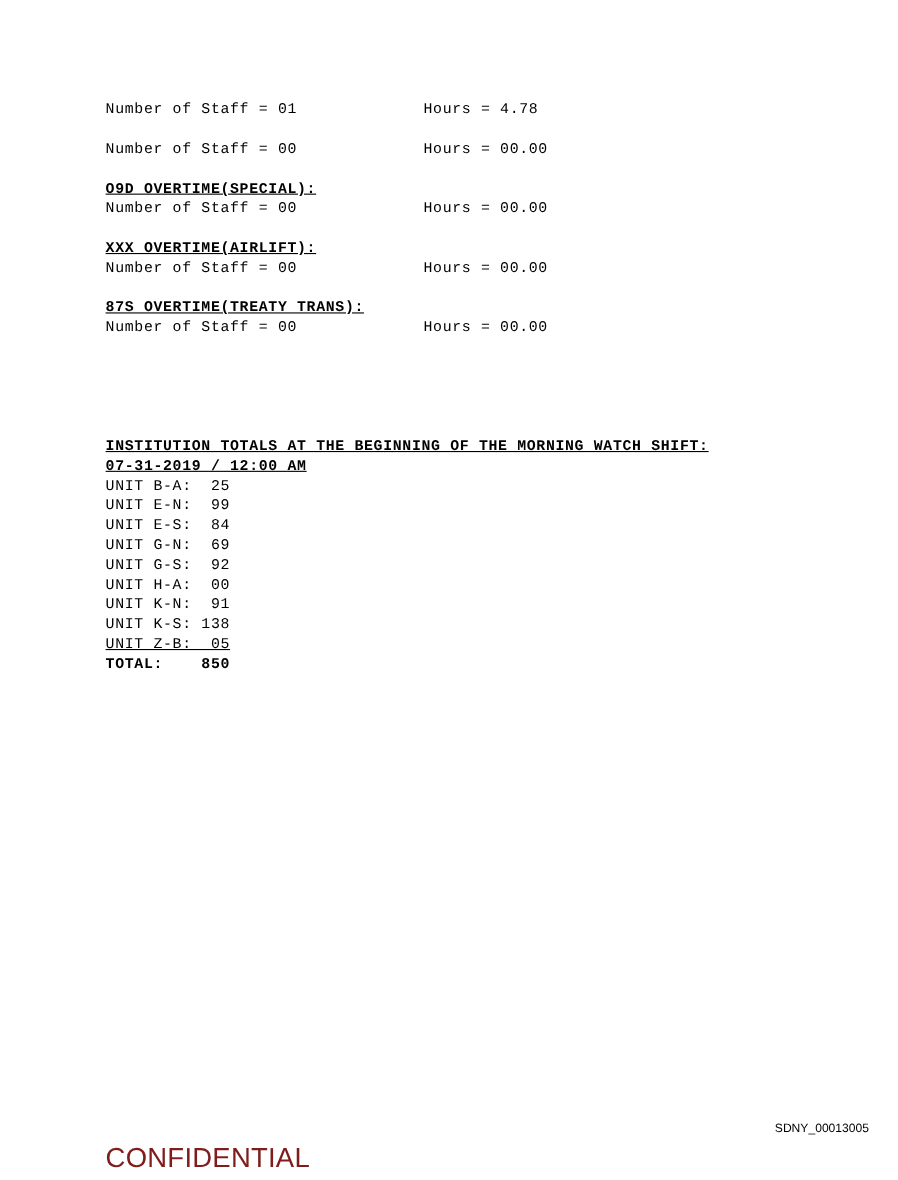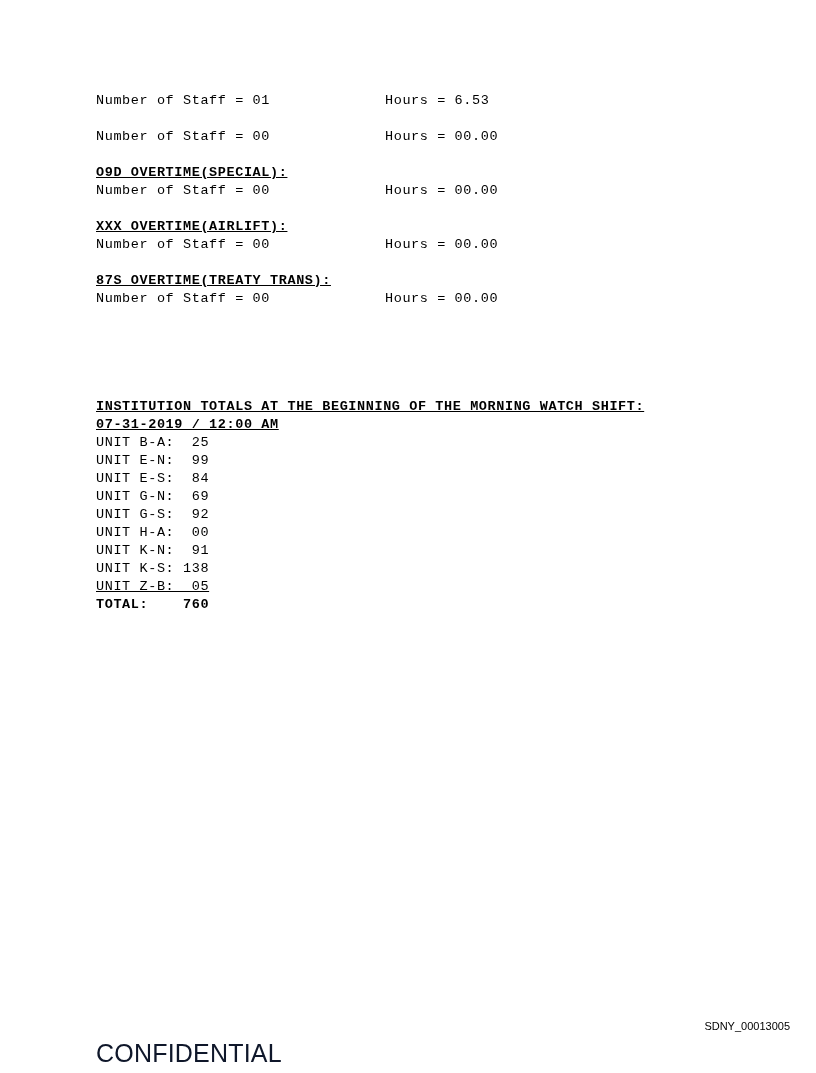--- a/index.html
+++ b/index.html
@@ -84,21 +84,21 @@
     letter-spacing: 0.6px;
     display: block;
   }
 
   .confidential {
     position: absolute;
     left: 96px;
     top: 1039px;
     font-family: "Liberation Sans", sans-serif;
     font-size: 25px;
-    color: #0f172a;
+    color: #7f1d1d;
     letter-spacing: 0.2px;
     white-space: nowrap;
   }
   .bates {
     position: absolute;
     right: 26px;
     top: 1020px;
     font-family: "Liberation Sans", sans-serif;
     font-size: 11px;
     color: #000000;
@@ -108,21 +108,21 @@
 </head>
 <body>
 
 <div class="page">
 
   <div class="doc-body">
 
     <div class="block">
       <div class="row mono">
         <span class="left">Number of Staff = 01</span>
-        <span class="right">Hours = 6.53</span>
+        <span class="right">Hours = 4.78</span>
       </div>
     </div>
 
     <div class="spacer-sm"></div>
 
     <div class="block">
       <div class="row mono">
         <span class="left">Number of Staff = 00</span>
         <span class="right">Hours = 00.00</span>
       </div>
@@ -167,21 +167,21 @@
 
       <div class="mono totals-line">UNIT B-A:  25</div>
       <div class="mono totals-line">UNIT E-N:  99</div>
       <div class="mono totals-line">UNIT E-S:  84</div>
       <div class="mono totals-line">UNIT G-N:  69</div>
       <div class="mono totals-line">UNIT G-S:  92</div>
       <div class="mono totals-line">UNIT H-A:  00</div>
       <div class="mono totals-line">UNIT K-N:  91</div>
       <div class="mono totals-line">UNIT K-S: 138</div>
       <div class="mono totals-line underlined">UNIT Z-B:  05</div>
-      <div class="mono total-final">TOTAL:    760</div>
+      <div class="mono total-final">TOTAL:    850</div>
     </div>
 
   </div>
 
   <div class="confidential">CONFIDENTIAL</div>
   <div class="bates">SDNY_00013005</div>
 
 </div>
 
 </body></html>

